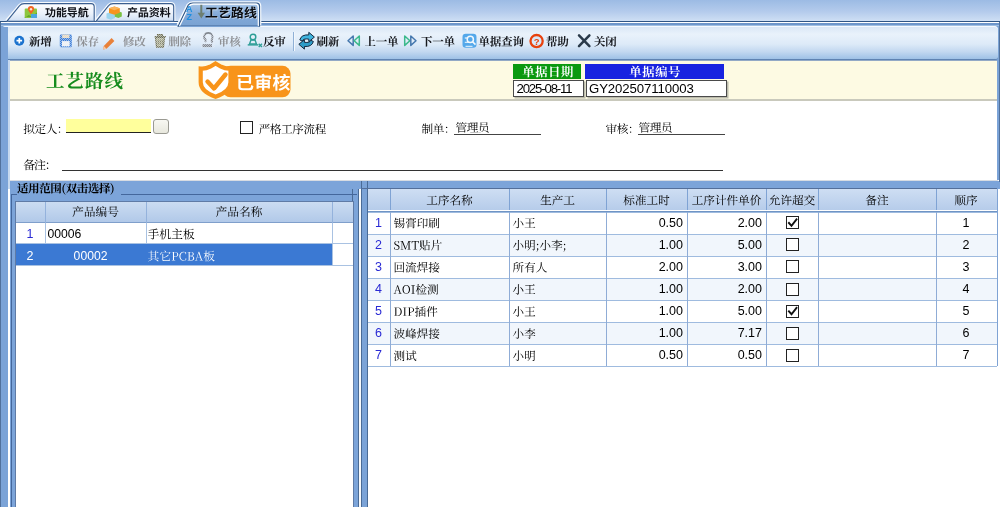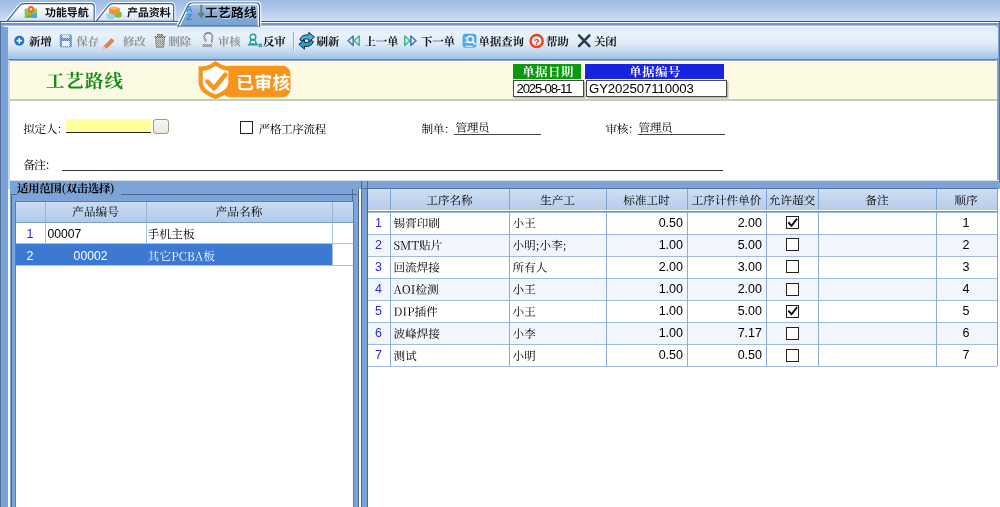--- a/index.html
+++ b/index.html
@@ -51,21 +51,21 @@
 <div style="position:absolute;left:45px;top:201.5px;width:1px;height:21px;background:#94B2DC;"></div>
 <div style="position:absolute;left:146px;top:201.5px;width:1px;height:21px;background:#94B2DC;"></div>
 <div style="position:absolute;left:332px;top:201.5px;width:1px;height:21px;background:#94B2DC;"></div>
 <div style="position:absolute;left:15.5px;top:243.4px;width:337.5px;height:1px;background:#A9C2E2;"></div>
 <div style="position:absolute;left:15.5px;top:265.4px;width:337.5px;height:1px;background:#A9C2E2;"></div>
 <div style="position:absolute;left:45px;top:223.2px;width:1px;height:42.2px;background:#A9C2E2;"></div>
 <div style="position:absolute;left:146px;top:223.2px;width:1px;height:42.2px;background:#A9C2E2;"></div>
 <div style="position:absolute;left:332px;top:223.2px;width:1px;height:42.2px;background:#A9C2E2;"></div>
 <div style="position:absolute;left:15.5px;top:244.4px;width:316.5px;height:21px;background:#3B79D3;"></div>
 <div style="position:absolute;left:15.5px;top:227px;width:29px;height:14px;font:normal 12.5px/14px 'Liberation Sans',sans-serif;color:#2A2AD4;text-align:center;letter-spacing:0px;white-space:nowrap;">1</div>
-<div style="position:absolute;left:47.5px;top:226.5px;width:60px;height:15px;font:normal 12.2px/15px 'Liberation Sans',sans-serif;color:#000000;text-align:left;letter-spacing:0px;white-space:nowrap;">00007</div>
+<div style="position:absolute;left:47.5px;top:226.5px;width:60px;height:15px;font:normal 12.2px/15px 'Liberation Sans',sans-serif;color:#000000;text-align:left;letter-spacing:0px;white-space:nowrap;">00006</div>
 <div style="position:absolute;left:15.5px;top:249px;width:29px;height:14px;font:normal 12.5px/14px 'Liberation Sans',sans-serif;color:#FFFFFF;text-align:center;letter-spacing:0px;white-space:nowrap;">2</div>
 <div style="position:absolute;left:47.5px;top:248.5px;width:60px;height:15px;font:normal 12.2px/15px 'Liberation Sans',sans-serif;color:#FFFFFF;text-align:right;letter-spacing:0px;white-space:nowrap;">00002</div>
 <div style="position:absolute;left:361px;top:187.8px;width:636px;height:1px;background:#546F9A;"></div>
 <div style="position:absolute;left:368px;top:188.8px;width:628.5px;height:21.7px;background:linear-gradient(#CEDEF3,#B6CCEA);"></div>
 <div style="position:absolute;left:368px;top:210.5px;width:628.5px;height:1.2px;background:#6F94C4;"></div>
 <div style="position:absolute;left:390px;top:188.8px;width:1px;height:21.7px;background:#7FA3D4;"></div>
 <div style="position:absolute;left:509px;top:188.8px;width:1px;height:21.7px;background:#7FA3D4;"></div>
 <div style="position:absolute;left:606px;top:188.8px;width:1px;height:21.7px;background:#7FA3D4;"></div>
 <div style="position:absolute;left:687px;top:188.8px;width:1px;height:21.7px;background:#7FA3D4;"></div>
 <div style="position:absolute;left:766px;top:188.8px;width:1px;height:21.7px;background:#7FA3D4;"></div>

